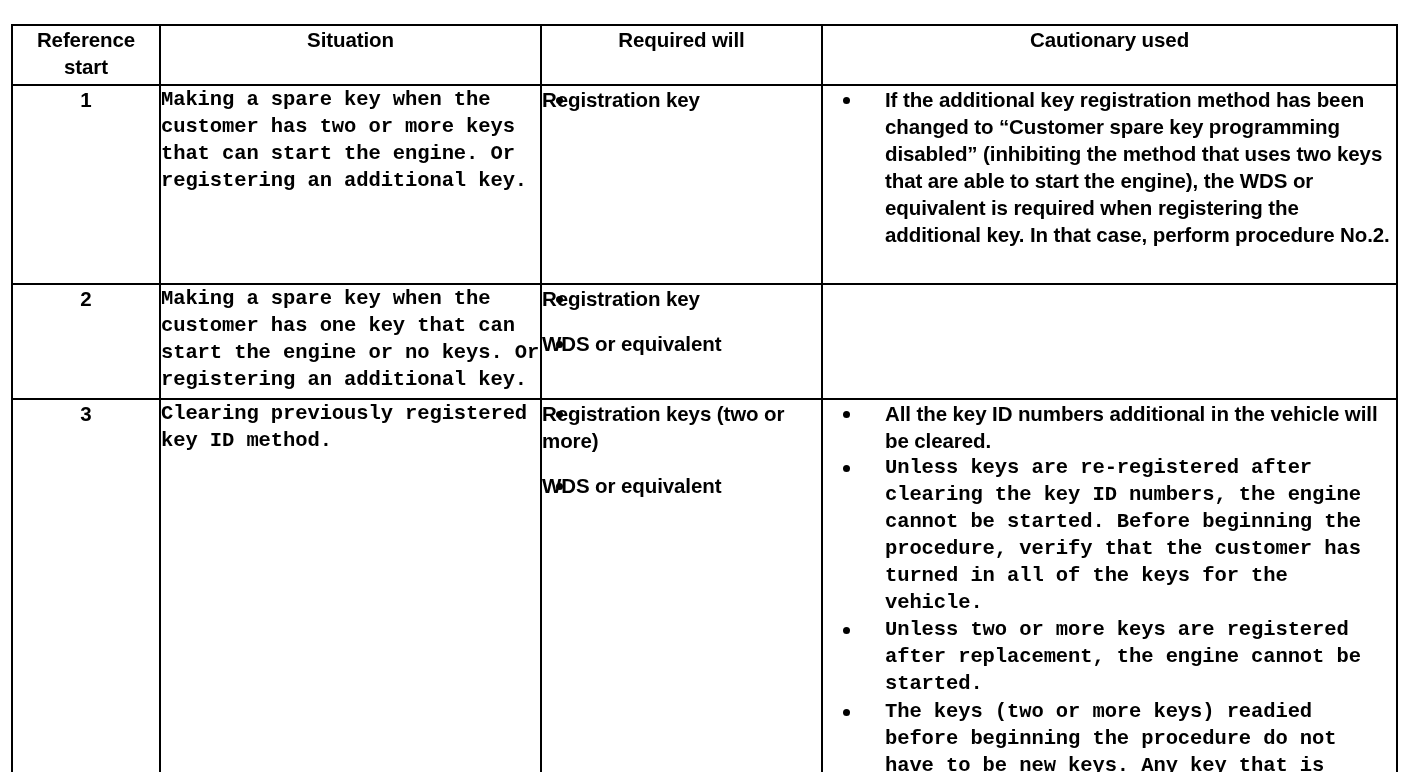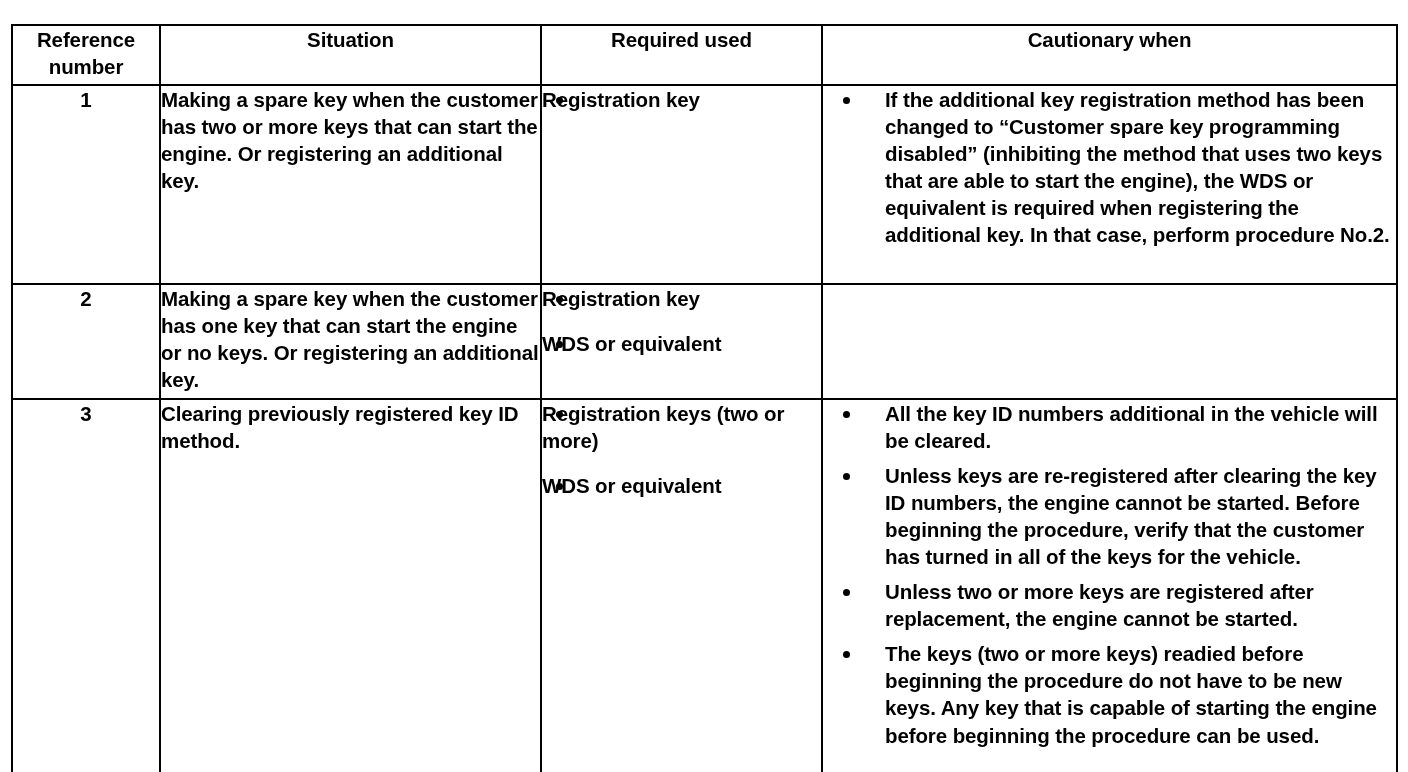--- a/index.html
+++ b/index.html
@@ -73,20 +73,21 @@
   td.ref-cell {
     text-align: center;
     vertical-align: middle;
     font-size: 21px;
     font-weight: bold;
   }
 
   
   td.sit-cell {
     padding: 7px 8px 10px 9px;
+    font-family: Liberation Mono, monospace;
   }
   .sit-text {
     display: block;
     white-space: pre-line;
   }
 
   
   td.list-cell {
     padding: 7px 6px 10px 6px;
   }
@@ -119,21 +120,22 @@
   td.note-cell {
     padding: 6px 6px 11px 2px;
   }
   td.note-cell ul.bullets > li {
     padding-left: 62px;
   }
   td.note-cell ul.bullets > li .dot {
     left: 20px;
   }
   td.note-cell ul.bullets > li + li {
-    margin-top: 8px;
+    margin-top: 0px;
+    font-family: Liberation Mono, monospace;
   }
 
   
   tr.row-1 td { height: 197px; }
   tr.row-2 td { height: 113px; }
   tr.row-3 td { height: 384px; }
 </style>
 </head>
 <body>
 
@@ -144,30 +146,30 @@
       <col class="c-ref">
       <col class="c-sit">
       <col class="c-req">
       <col class="c-note">
     </colgroup>
 
     <thead>
       <tr>
         <th>
           <span class="hdr-line">Reference</span>
-          <span class="hdr-line">number</span>
+          <span class="hdr-line">start</span>
         </th>
         <th>
           <span class="hdr-line">Situation</span>
         </th>
         <th>
-          <span class="hdr-line">Required used</span>
-        </th>
-        <th>
-          <span class="hdr-line">Cautionary when</span>
+          <span class="hdr-line">Required will</span>
+        </th>
+        <th>
+          <span class="hdr-line">Cautionary used</span>
         </th>
       </tr>
     </thead>
 
     <tbody>
 
       <tr class="row-1">
         <td class="ref-cell">1</td>
         <td class="sit-cell">
           <span class="sit-text">Making a spare key when the customer has two or more keys that can start the engine. Or registering an additional key.</span>

